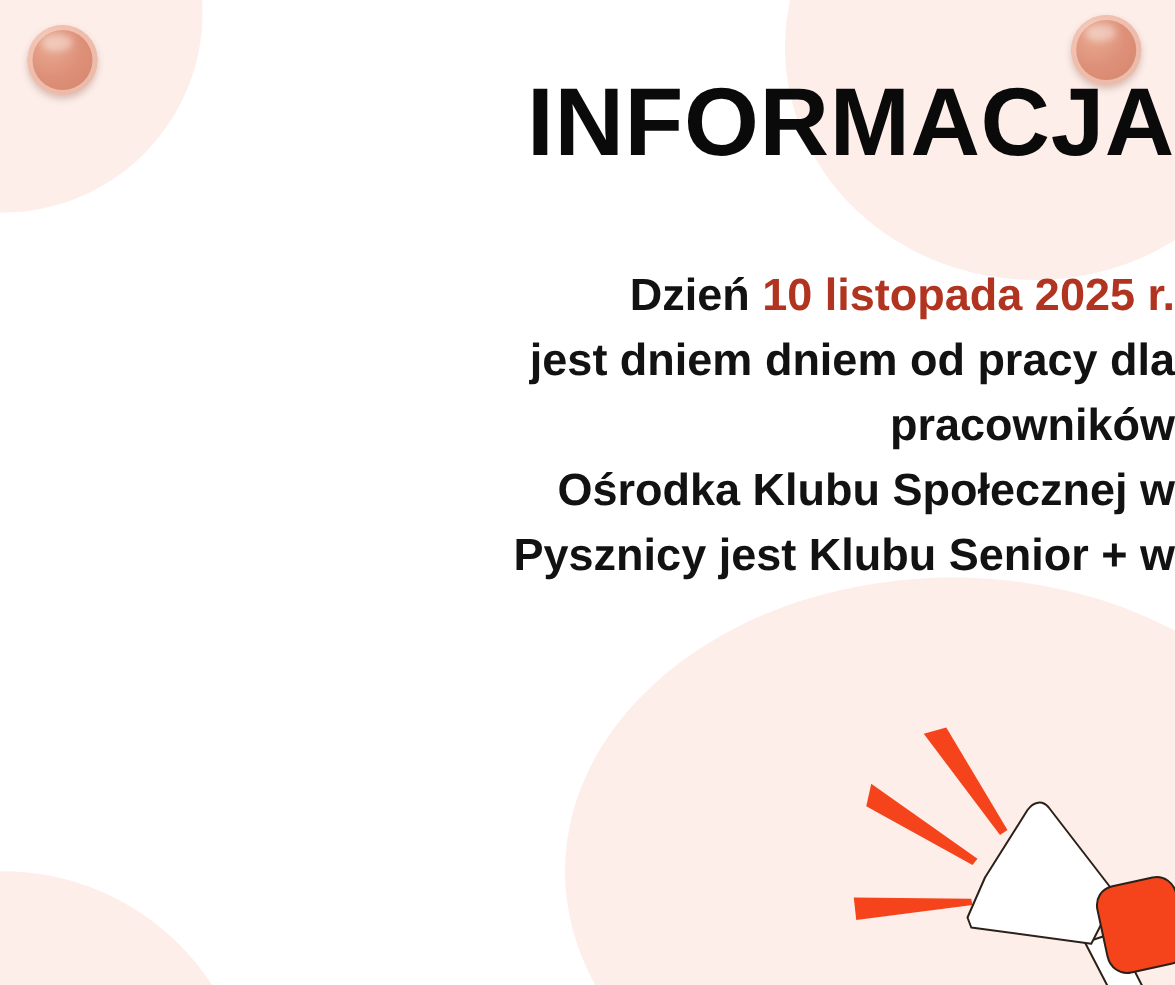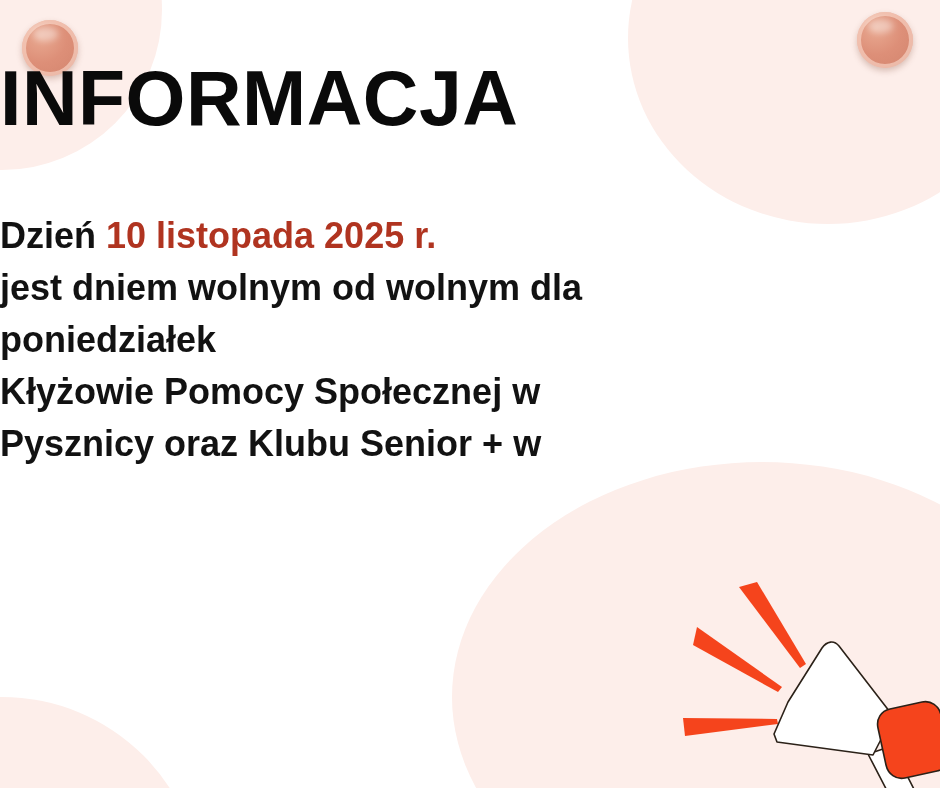--- a/index.html
+++ b/index.html
@@ -90,21 +90,21 @@
   .disc-left  { left: 22px; top: 20px; }
   .disc-right { left: 857px; top: 12px; }
 
   
   .content {
     position: absolute;
     left: 0;
     top: 0;
     width: 940px;
     z-index: 5;
-    text-align: left;
+    text-align: right;
   }
   .poster-title {
     margin: 0;
     padding-top: 58px;
     font-size: 77px;
     font-weight: 700;
     letter-spacing: 0.5px;
     line-height: 1.06;
     color: #0a0a0a;
     font-family: "Liberation Sans", sans-serif;
@@ -144,24 +144,24 @@
 
   <div class="disc disc-left"></div>
   <div class="disc disc-right"></div>
 
   <div class="content">
 
     <h1 class="poster-title">INFORMACJA</h1>
 
     <div class="poster-body">
       <span class="line"><span>Dzień </span><span class="accent-date">10 listopada 2025 r.</span></span>
-      <span class="line">jest dniem wolnym od wolnym dla</span>
-      <span class="line">poniedziałek</span>
-      <span class="line">Kłyżowie Pomocy Społecznej w</span>
-      <span class="line">Pysznicy oraz Klubu Senior + w</span>
+      <span class="line">jest dniem dniem od pracy dla</span>
+      <span class="line">pracowników</span>
+      <span class="line">Ośrodka Klubu Społecznej w</span>
+      <span class="line">Pysznicy jest Klubu Senior + w</span>
     </div>
   </div>
 
   <svg class="megaphone" viewBox="0 0 300 240">
 
     <polygon points="89,31 107,26 156,108 150,112" fill="#f5441c"></polygon>
 
     <polygon points="43,89 47,71 132,131 128,136" fill="#f5441c"></polygon>
 
     <polygon points="33,162 35,180 128,168 127,163" fill="#f5441c"></polygon>

